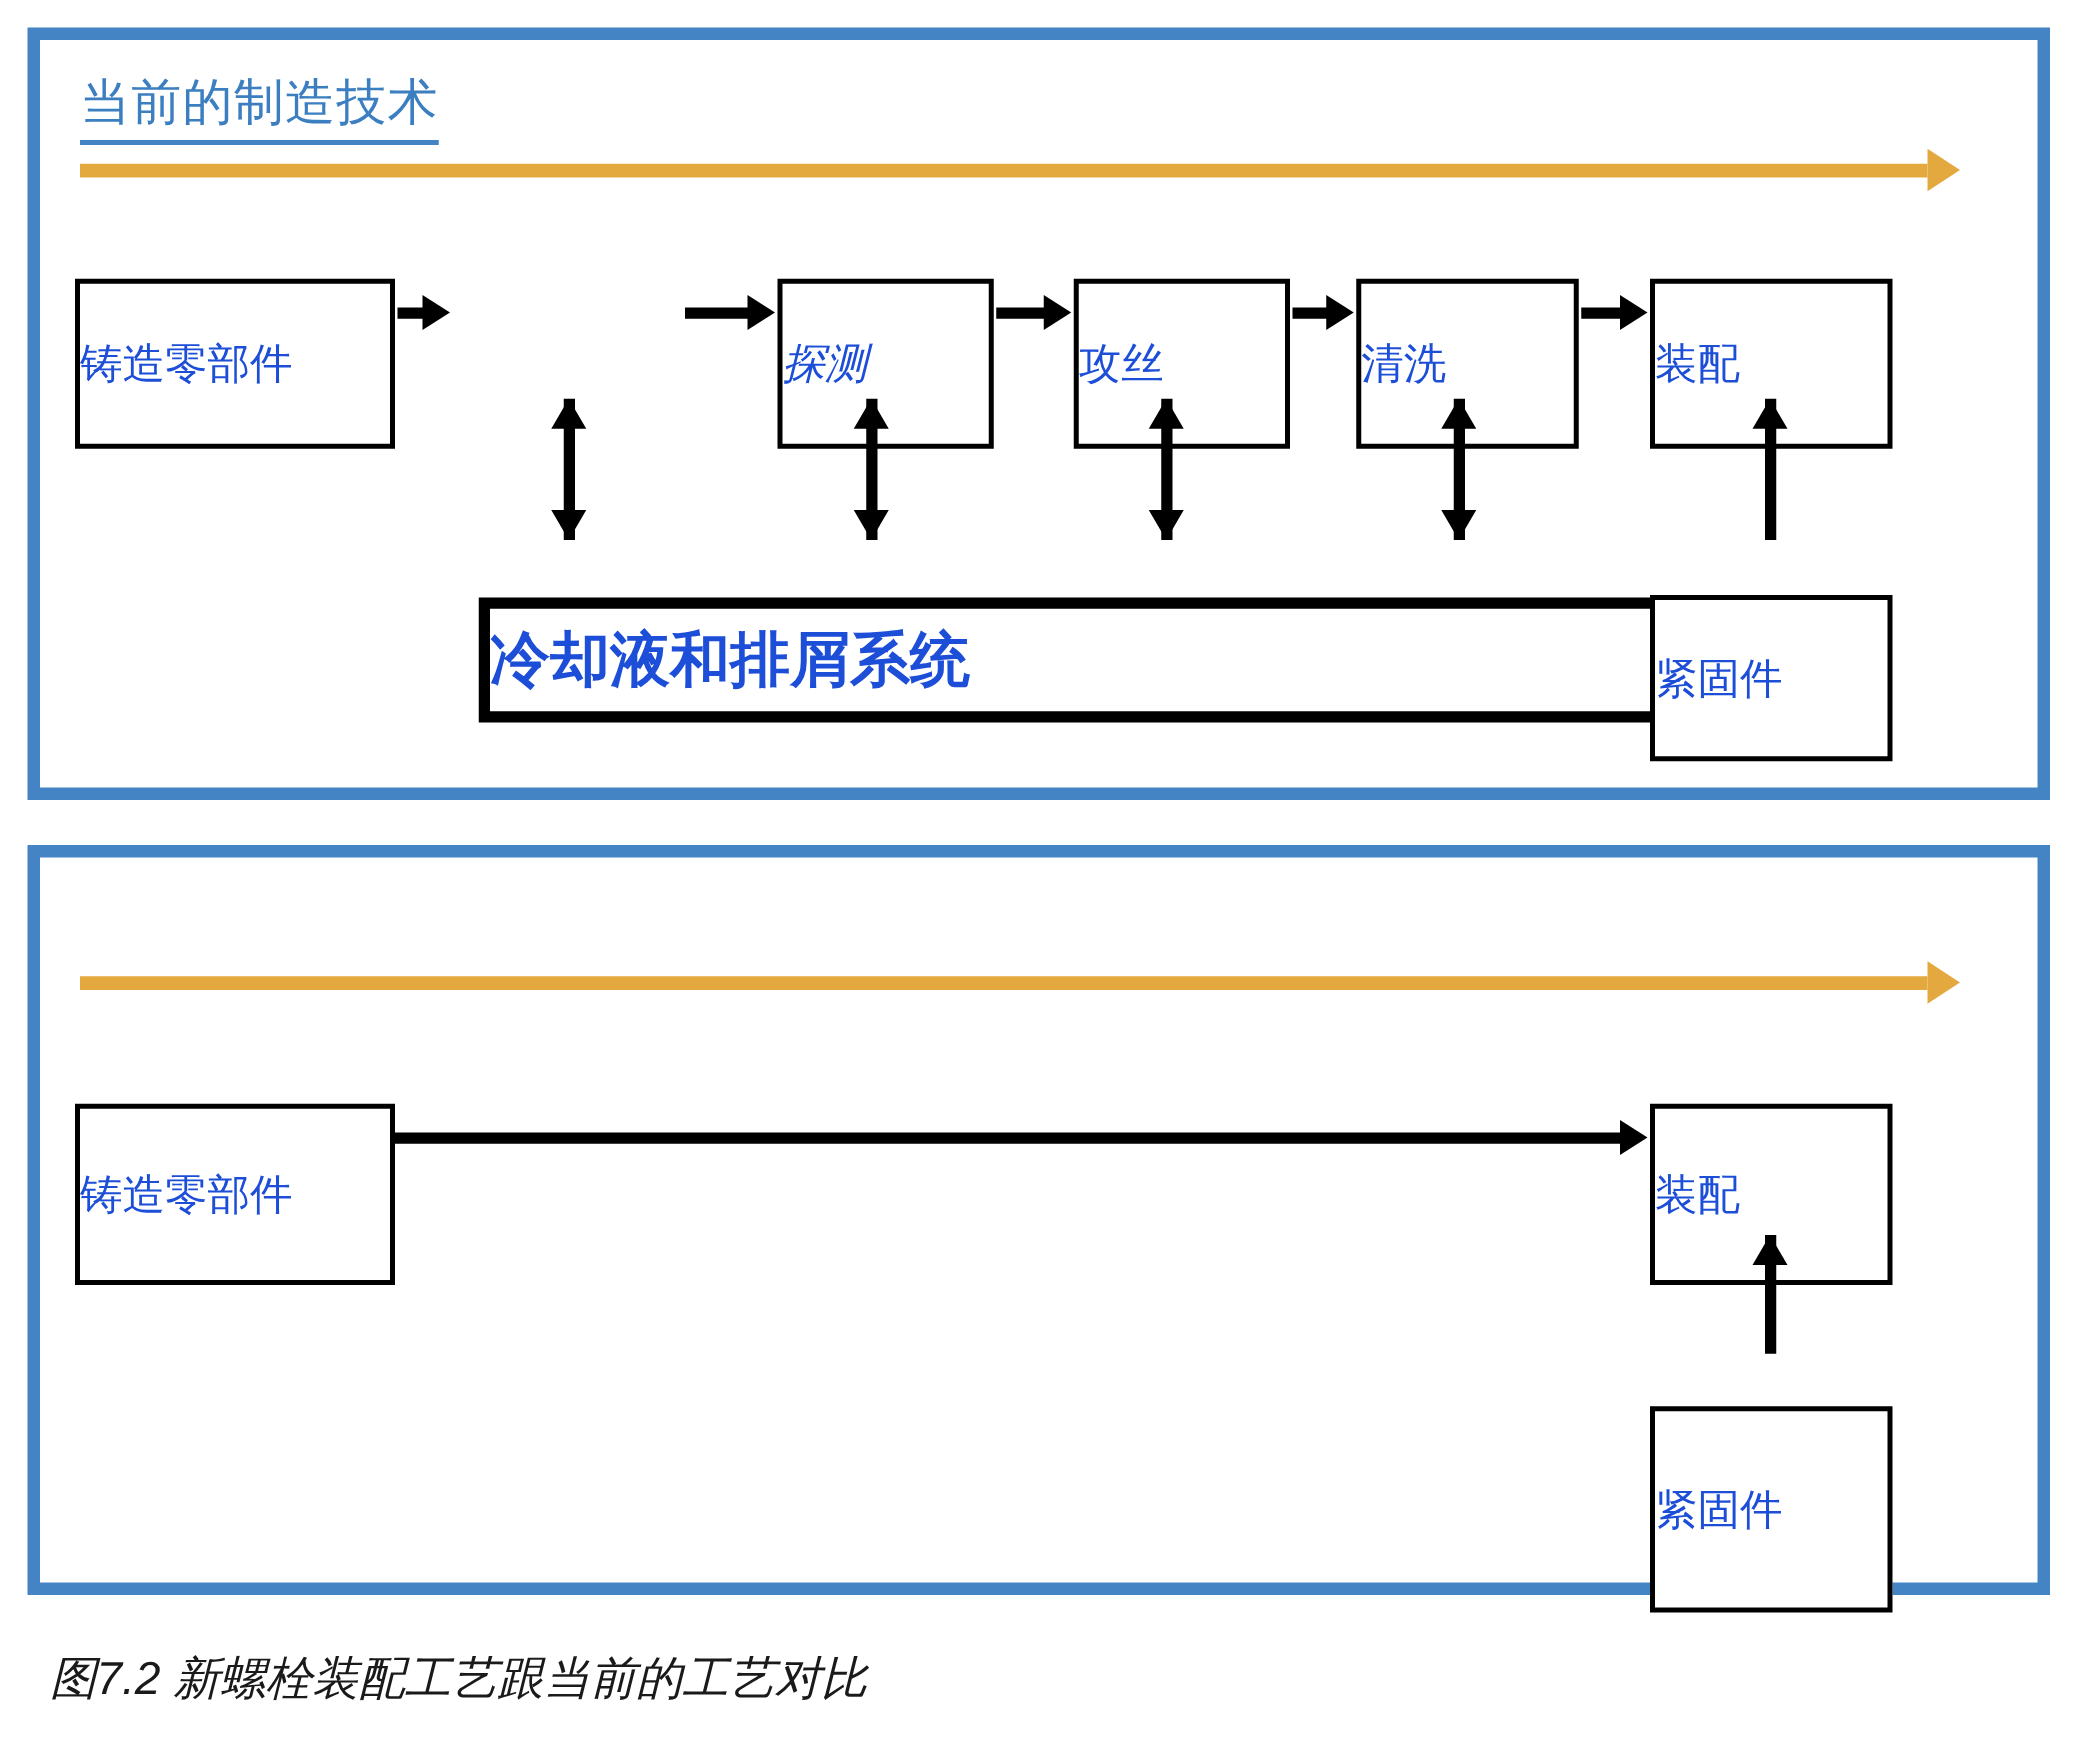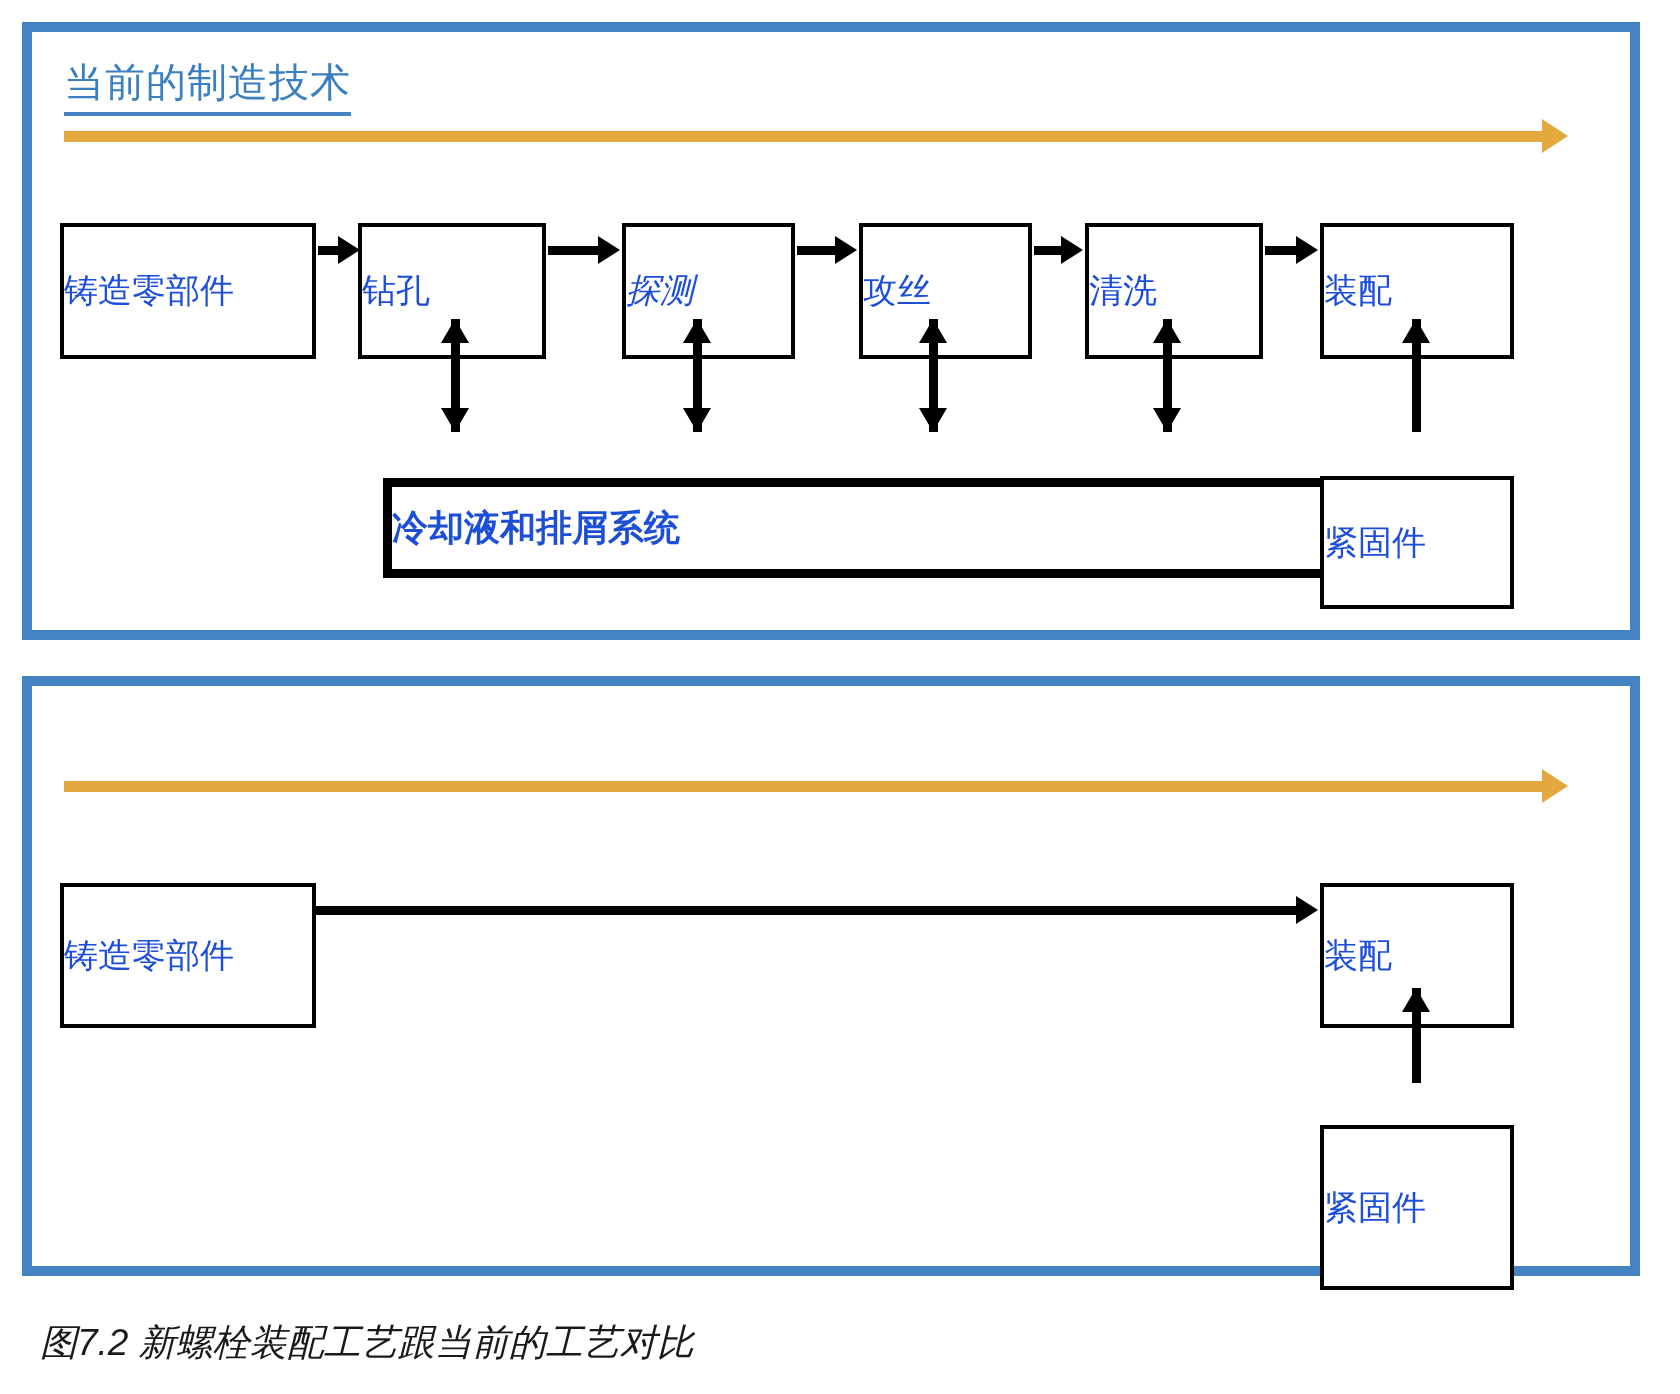--- a/index.html
+++ b/index.html
@@ -51,21 +51,21 @@
     box-sizing:border-box;
     background:#ffffff;
     display:flex;
     align-items:center;
     justify-content:flex-start;
     font-size:34px;
     color:#1d4ed8;
     white-space:nowrap;
     margin-top:45px;
   }
-  .pbox.thick{ border-width:9px; font-weight:bold; font-size:36px; }
+  .pbox.thick{ border-width:9px; font-weight:bold; font-size:48px; }
 
   
   .harrow{ position:absolute; height:0; }
   .harrow .shaft{
     position:absolute; left:0; top:0;
     height:9px; background:#000;
   }
   .harrow .head{
     position:absolute; top:-10px;
     width:0;height:0;
@@ -109,23 +109,20 @@
 <div class="panel" id="panel-current">
 
   <div class="panel-title" id="title-current">当前的制造技术</div>
 
   <div class="flow-arrow-bar" style="left:32px; top:99px; width:1478px;"></div>
   <div class="flow-arrow-head" style="left:1510px; top:87px;"></div>
 
   <div class="pbox" style="left:28px; top:146px; width:256px; height:136px;">
     <span>铸造零部件</span>
   </div>
-  <div class="pbox" style="left:326px; top:146px; width:188px; height:136px;">
-    <span>钻孔</span>
-  </div>
   <div class="pbox" style="left:590px; top:146px; width:173px; height:136px;font-style:italic;">
     <span>探测</span>
   </div>
   <div class="pbox" style="left:827px; top:146px; width:173px; height:136px;">
     <span>攻丝</span>
   </div>
   <div class="pbox" style="left:1053px; top:146px; width:178px; height:136px;">
     <span>清洗</span>
   </div>
   <div class="pbox" style="left:1288px; top:146px; width:194px; height:136px;">

